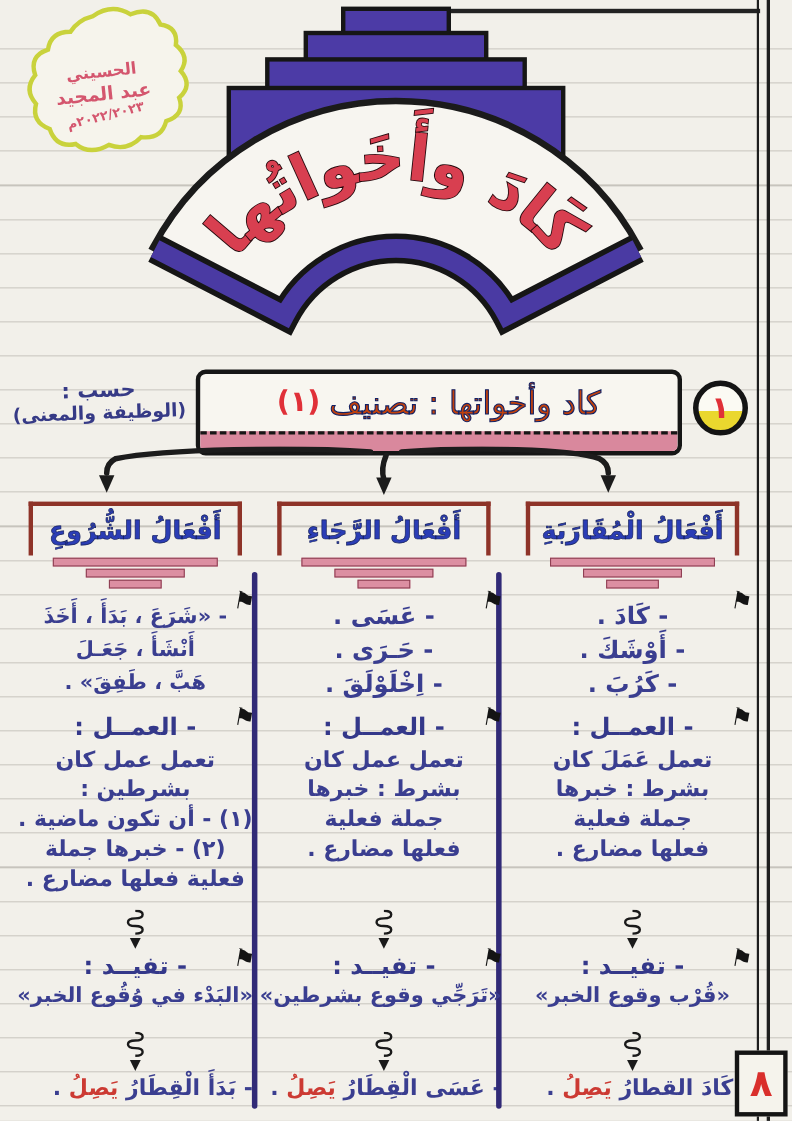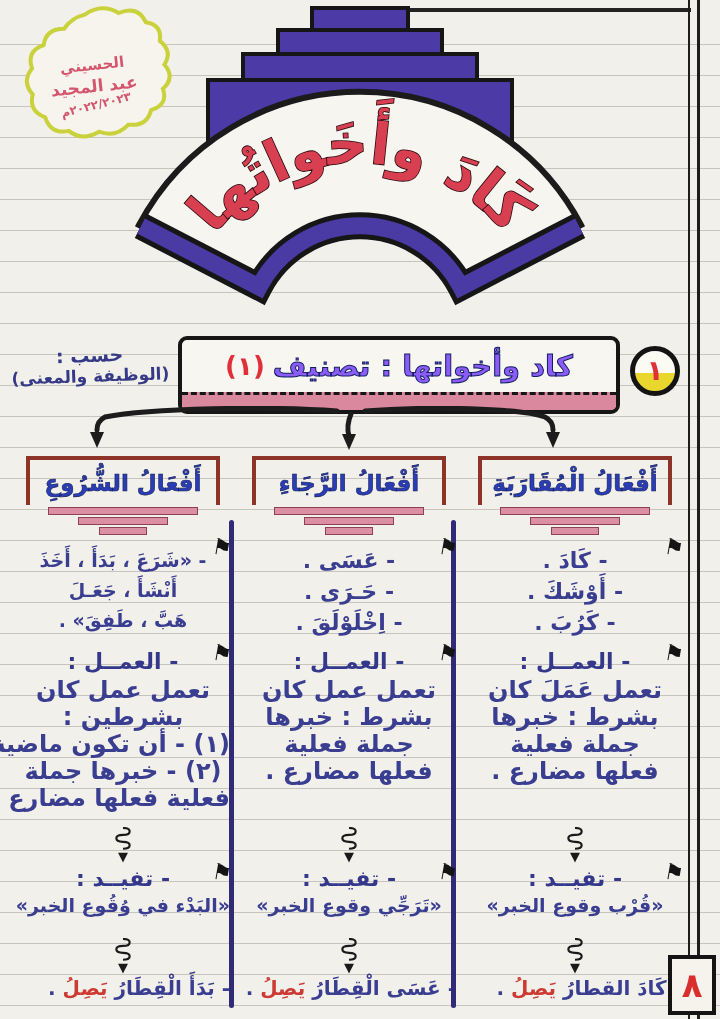--- a/index.html
+++ b/index.html
@@ -28,21 +28,21 @@
   
   .fan{position:absolute;left:88px;top:2px;}
   .fan-title{font-size:57px;font-weight:bold;fill:#d83f50;stroke:#23080c;stroke-width:1.6px;paint-order:stroke;font-family:"DejaVu Sans",sans-serif;}
 
   
   .side-note{position:absolute;left:10px;top:344px;width:160px;text-align:center;font-weight:bold;color:#363a86;transform:rotate(-2deg);}
   .side-note .n1{font-size:19px;}
   .side-note .n2{font-size:17px;}
   .banner{position:absolute;left:178px;top:336px;width:442px;height:78px;border:4px solid #161616;border-radius:9px;background:#f8f6f0;box-sizing:border-box;overflow:hidden;}
   .banner-textline{height:52px;display:flex;align-items:center;justify-content:center;gap:8px;white-space:nowrap;}
-  .banner-title{font-size:29px;font-weight:bold;color:#8b5cf6;-webkit-text-stroke:1px #122063;}
+  .banner-title{font-size:29px;font-weight:normal;color:#c2410c;-webkit-text-stroke:1px #122063;}
   .banner-num{font-size:26px;font-weight:bold;color:#e03038;}
   .banner-strip{height:18px;background:#d9889d;border-top:3px dashed #161616;}
   .badge{position:absolute;left:630px;top:346px;width:50px;height:50px;border-radius:50%;border:5px solid #141414;background:linear-gradient(180deg,#fbfaf3 0 56%,#ead72e 56% 100%);display:flex;align-items:center;justify-content:center;box-sizing:border-box;}
   .badge span{font-size:28px;font-weight:bold;color:#e03038;line-height:1;}
 
   
   .arrows{position:absolute;left:0;top:406px;}
 
   
   .columns{position:absolute;left:10px;top:456px;width:678px;height:552px;display:flex;direction:rtl;}
@@ -58,21 +58,21 @@
   .ped-2{width:42%;}
   .ped-3{width:22%;}
 
   .sect{position:relative;text-align:center;}
   .flag{position:absolute;right:-2px;top:-2px;font-size:22px;color:#141414;transform:rotate(10deg);line-height:1;}
   .verbs{min-height:100px;padding-top:6px;}
   .verb-line{font-size:22px;font-weight:bold;line-height:31px;white-space:nowrap;}
   .col-shuru .verb-line{font-size:19px;line-height:30px;}
   .amal{min-height:180px;padding-top:2px;}
   .sect-label{font-size:22px;font-weight:bold;line-height:30px;color:#34388a;text-align:center;}
-  .amal-line{font-size:24px;font-weight:bold;line-height:27px;white-space:nowrap;}
+  .amal-line{font-size:20px;font-weight:bold;line-height:27px;white-space:nowrap;}
   .coil{display:block;margin:0 auto;}
   .tufid{min-height:74px;}
   .tufid-text{font-size:19px;font-weight:bold;white-space:nowrap;}
   .example{margin-top:auto;padding-bottom:8px;font-size:20px;font-weight:bold;white-space:nowrap;text-align:right;}
   .example .red{color:#cc3a33;}
 
   .page-badge{position:absolute;right:4px;bottom:4px;width:48px;height:60px;border:4px solid #141414;background:#f5f3ec;display:flex;align-items:center;justify-content:center;box-sizing:border-box;z-index:5;}
   .page-badge span{font-size:34px;font-weight:bold;color:#d92f2c;line-height:1;}
 </style>
 </head>
@@ -205,21 +205,21 @@
         <div class="amal-line">جملة فعلية</div>
         <div class="amal-line">فعلها مضارع .</div>
       </div>
       <svg class="coil" width="22" height="38" viewBox="0 0 22 38">
         <path d="M11 1 c9 0 9 7 0 7 c-9 0 -9 7 0 7 c9 0 9 7 0 7" fill="none" stroke="#1a1a1a" stroke-width="2.2"></path>
         <polygon points="6,26 16,26 11,36" fill="#1a1a1a"></polygon>
       </svg>
       <div class="sect tufid">
         <span class="flag">⚑</span>
         <div class="sect-label">- تفيــد :</div>
-        <div class="tufid-text">«تَرَجِّي وقوع الخبر»</div>
+        <div class="tufid-text">«تَرَجِّي وقوع بشرطين»</div>
       </div>
       <svg class="coil" width="22" height="38" viewBox="0 0 22 38">
         <path d="M11 1 c9 0 9 7 0 7 c-9 0 -9 7 0 7 c9 0 9 7 0 7" fill="none" stroke="#1a1a1a" stroke-width="2.2"></path>
         <polygon points="6,26 16,26 11,36" fill="#1a1a1a"></polygon>
       </svg>
       <div class="example">
         <span>- عَسَى الْقِطَارُ </span><span class="red">يَصِلُ</span><span> .</span>
       </div>
     </section>
 

